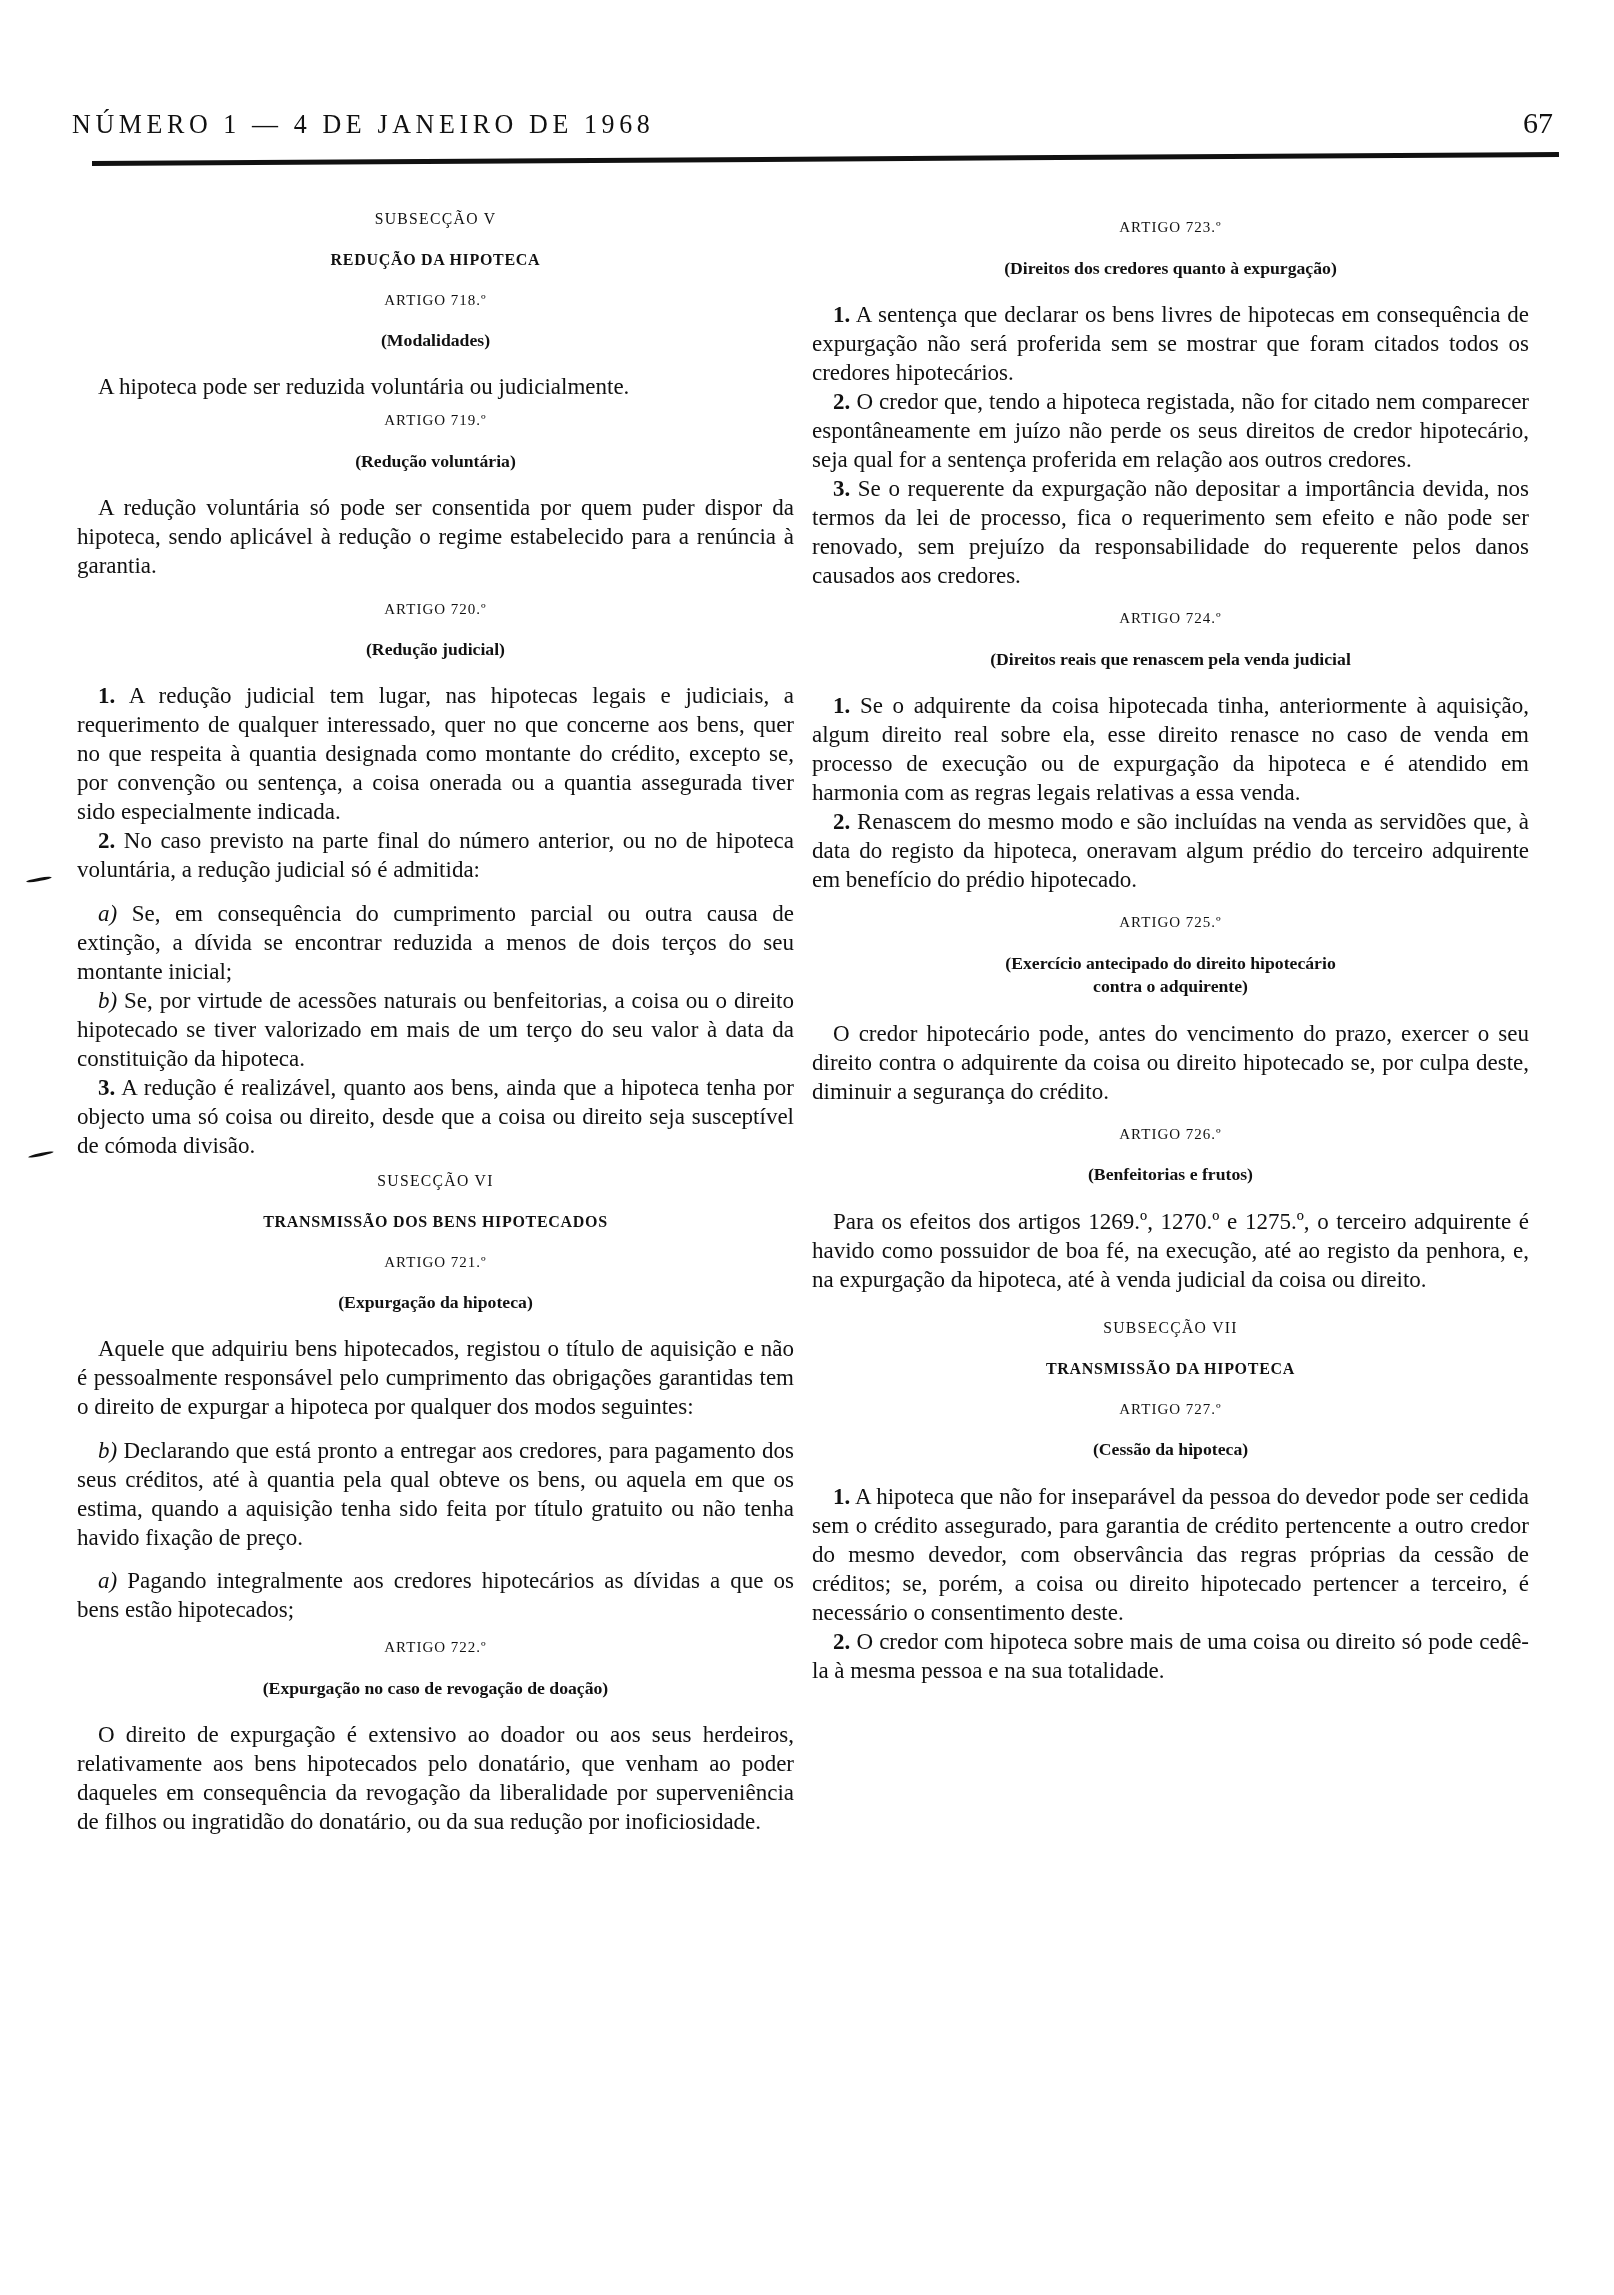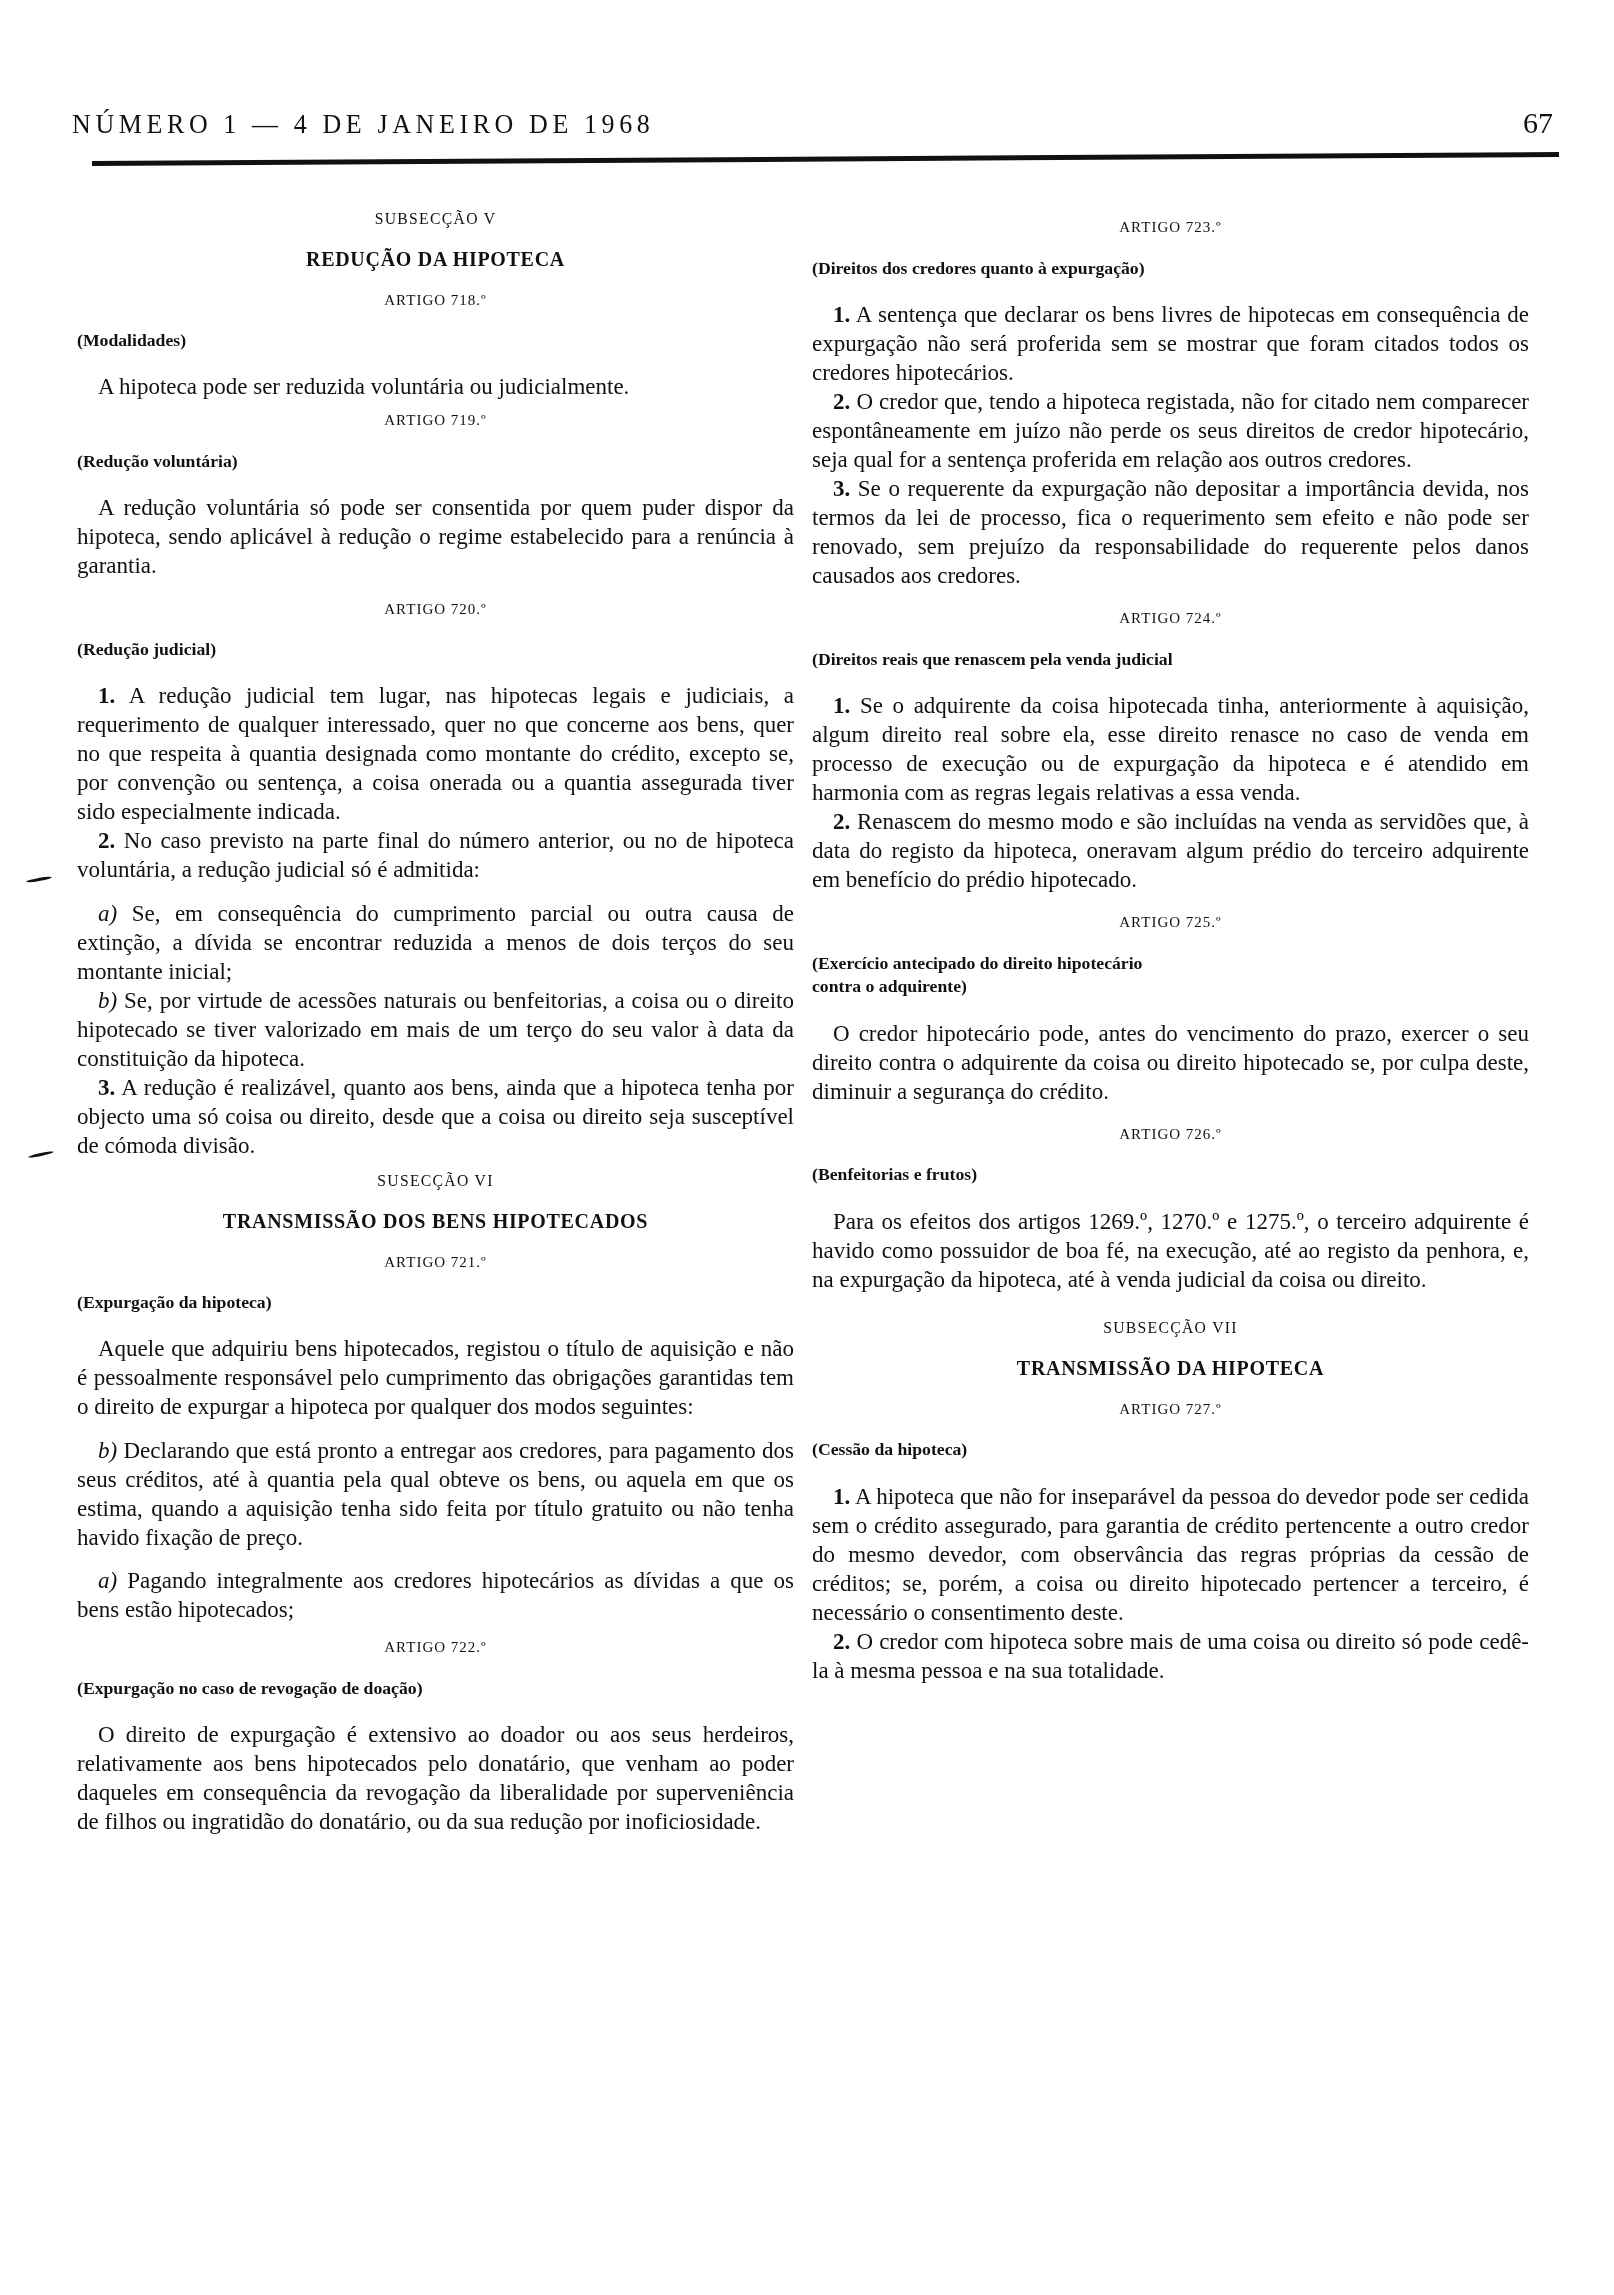--- a/index.html
+++ b/index.html
@@ -26,29 +26,29 @@
     position: absolute; top: 204px; width: 717px;
     font-size: 23px; line-height: 29px;
   }
   .col-left { left: 77px; }
   .col-right { left: 812px; }
   .sub {
     text-align: center; font-size: 15.7px; letter-spacing: 1.3px;
     margin: 0 0 9.2px 0; font-variant: small-caps;
   }
   .sec-title {
-    text-align: center; font-weight: bold; font-size: 20px; letter-spacing: 0.7px;
+    text-align: center; font-weight: bold; font-size: 16px; letter-spacing: 0.7px;
     margin: 11.8px 0 11.8px 0;
   }
   .art {
     text-align: center; font-size: 15px; letter-spacing: 1px;
     margin: 9.2px 0 14.4px 0;
   }
   .rubric {
-    font-weight: bold; font-size: 17.7px; line-height: 23.6px;
+    text-align: center; font-weight: bold; font-size: 17.7px; line-height: 23.6px;
     margin: 0 0 19.7px 0;
   }
   p.para {
     margin: 0; text-align: justify; text-indent: 21px;
   }
   p.para.gap { margin-bottom: 14.4px; }
   .num { font-weight: bold; }
   .let { font-style: italic; }
   .margin-mark {
     position: absolute; height: 3.3px; background: #111; border-radius: 50%;

